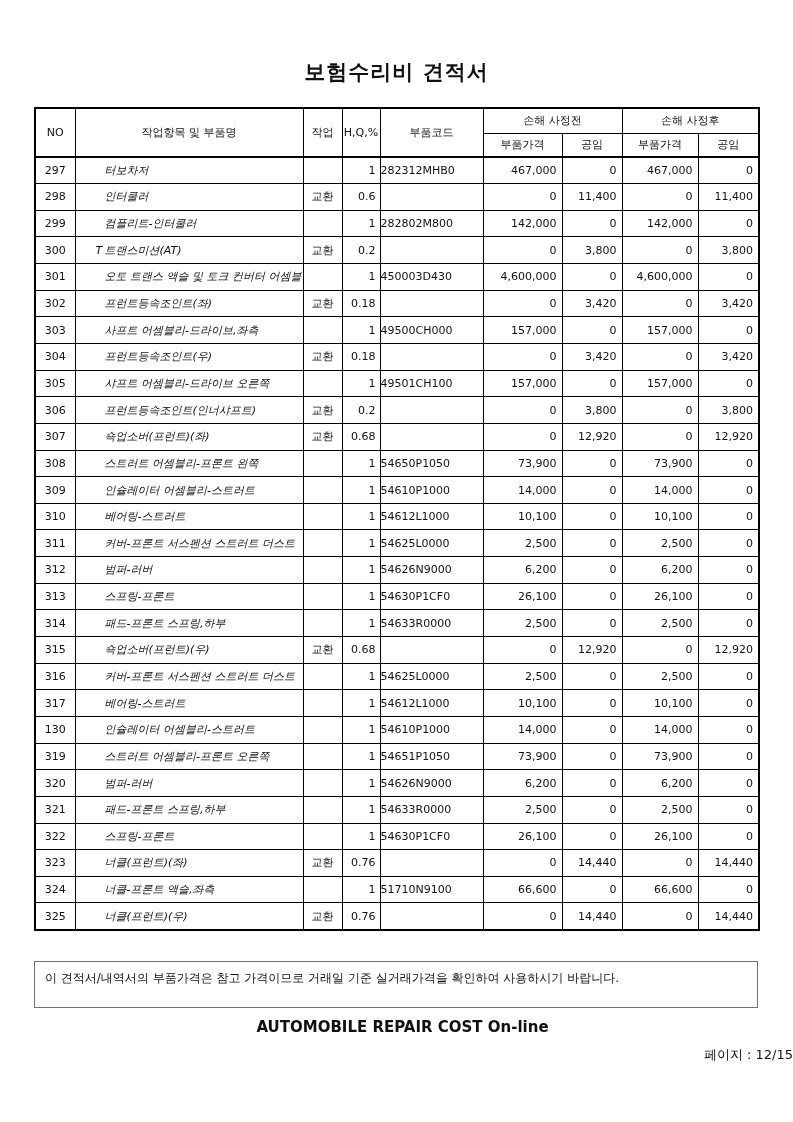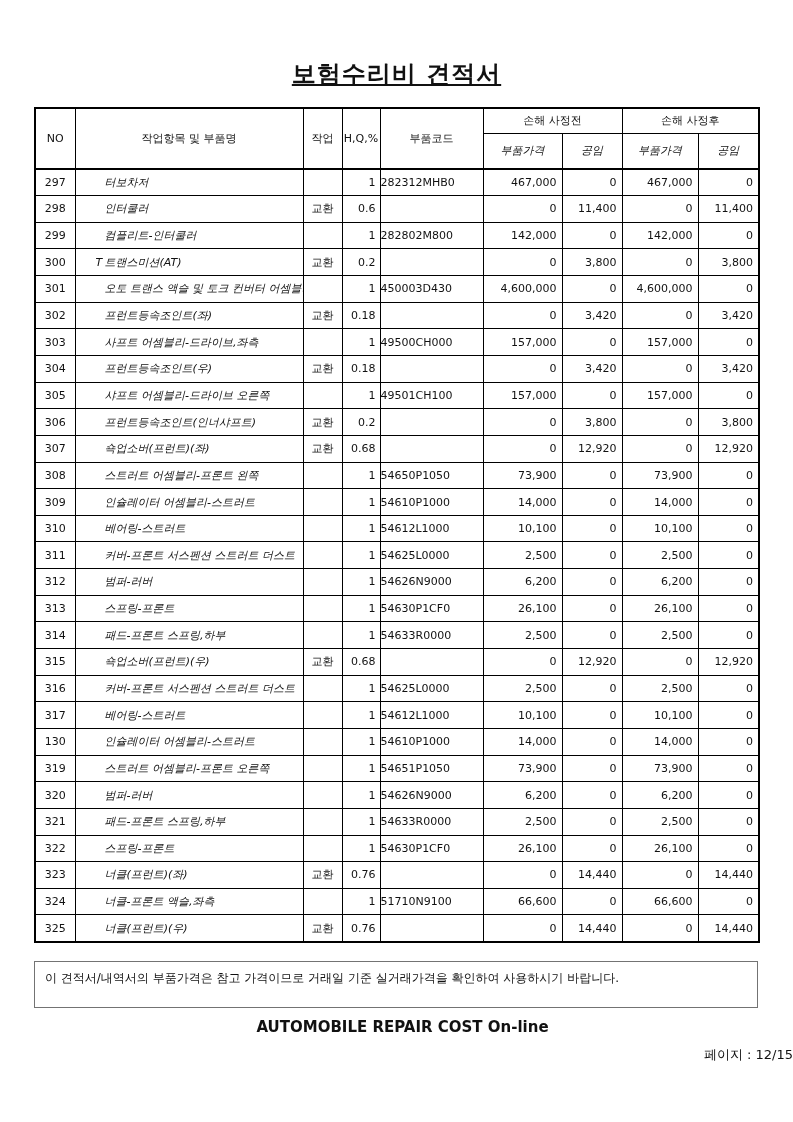--- a/index.html
+++ b/index.html
@@ -9,24 +9,23 @@
     width: 793px;
     height: 1122px;
     font-family: "DejaVu Sans", "Liberation Sans", sans-serif;
     color: #111;
     overflow: hidden;
   }
   .doc-title {
     position: absolute;
     top: 58px; left: 0; width: 100%;
     text-align: center;
-    font-size: 24px;
+    font-size: 21px;
     font-weight: bold;
     letter-spacing: 1px;
-    text-decoration: underline;
   }
   .est-table-wrap {
     position: absolute;
     top: 107px; left: 34px;
   }
   table.est {
     border-collapse: collapse;
     table-layout: fixed;
     width: 724px;
     border: 2px solid #000;
@@ -38,21 +37,21 @@
     white-space: nowrap;
   }
   table.est thead th {
     font-weight: normal;
     text-align: center;
     vertical-align: middle;
     font-size: 11px;
     margin-left: 22px;
   }
   table.est thead tr.h1 th { height: 25px; }
-  table.est thead tr.h2 th { height: 36px; font-style: italic; }
+  table.est thead tr.h2 th { height: 24px; }
   table.est thead { border-bottom: 2px solid #000; }
   table.est tbody td {
     height: 26.65px;
     vertical-align: middle;
   }
   td.cell-no   { text-align: center; margin-left: 20px; }
   td.cell-item { text-align: left; padding-left: 20px; font-style: italic; }
   td.cell-work { text-align: center; margin-top: 7px; }
   td.cell-hq   { text-align: right; padding-right: 4px; }
   td.cell-code { text-align: left; }

